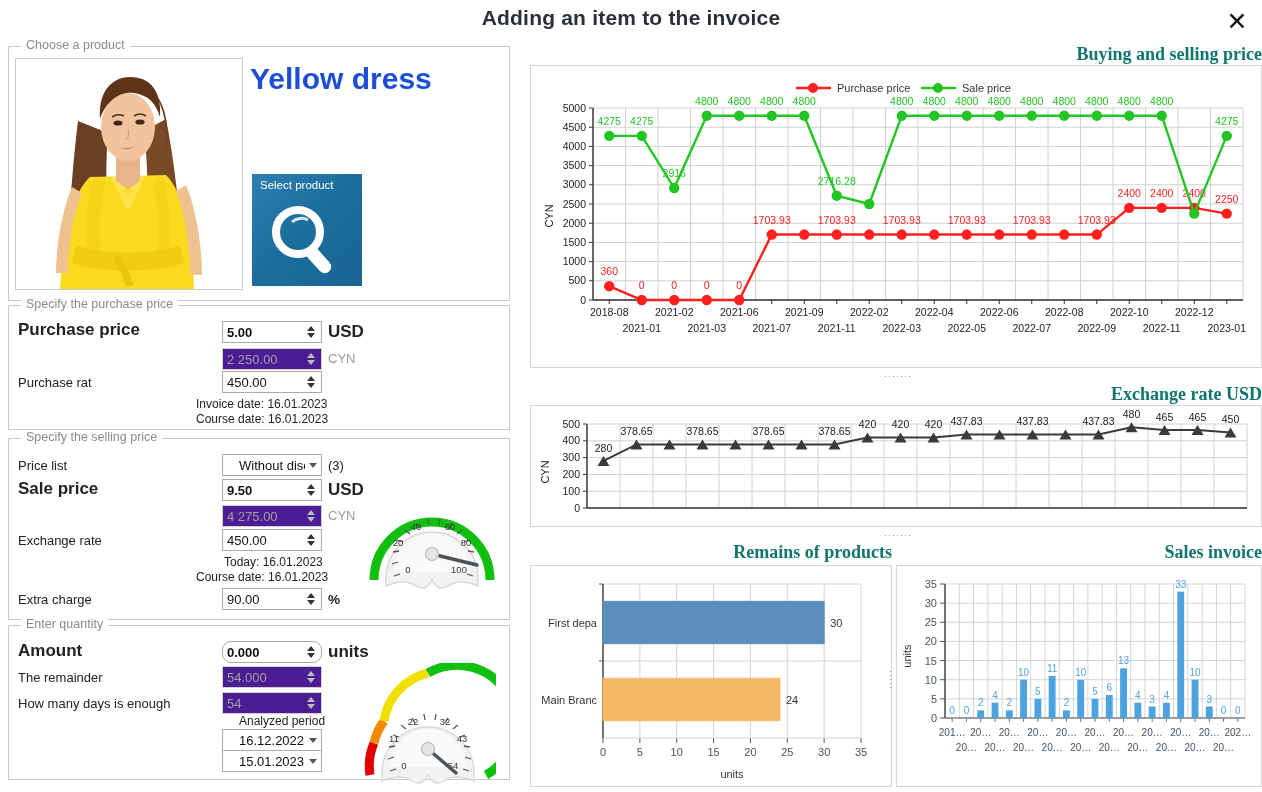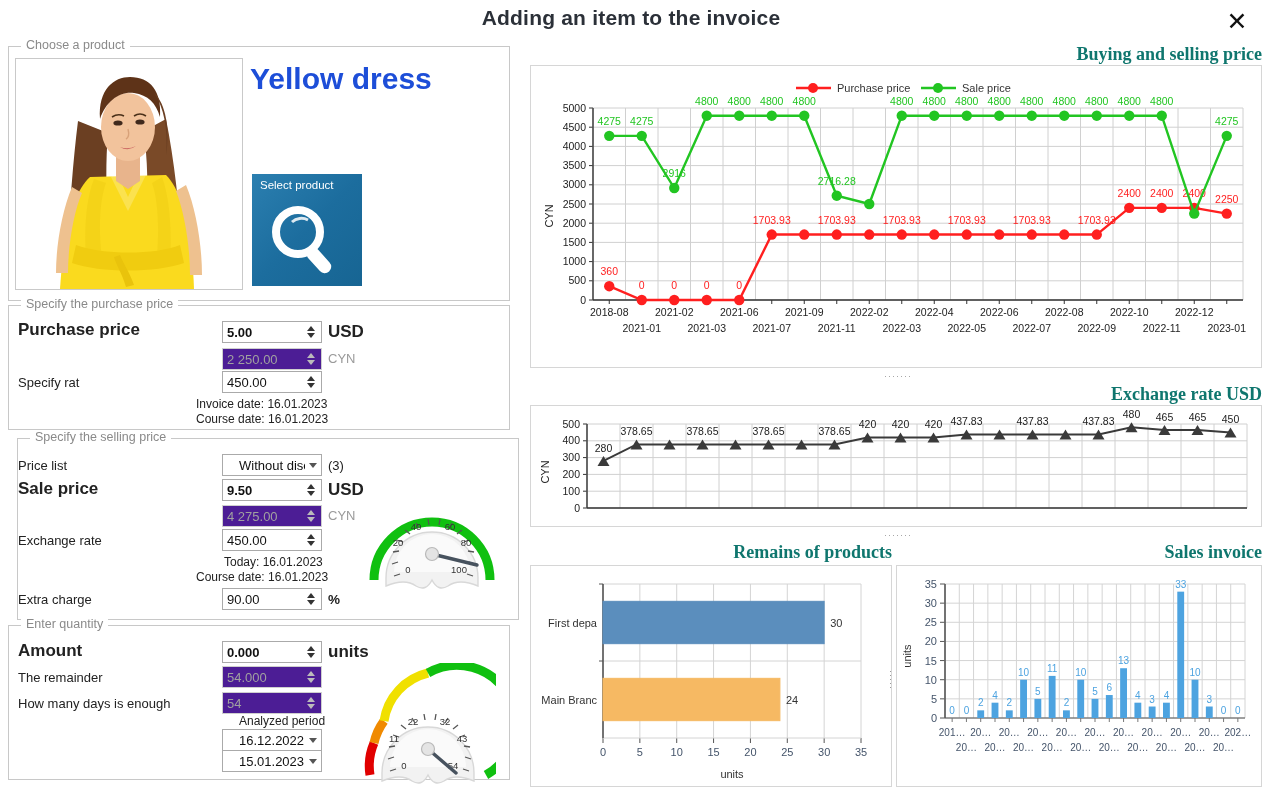--- a/index.html
+++ b/index.html
@@ -183,32 +183,32 @@
 
   <div class="spin disabled" style="left:222px; top:348px; width:100px;">
     <span class="val">2 250.00</span>
     <span class="arrows">
         <i class="up"></i>
         <i class="dn"></i>
       </span>
   </div>
   <div class="lbl muted" style="left:328px; top:351px;">CYN</div>
 
-  <div class="lbl" style="left:18px; top:375px;">Specify rat</div>
+  <div class="lbl" style="left:18px; top:375px;">Purchase rat</div>
   <div class="spin" style="left:222px; top:371px; width:100px;">
     <span class="val">450.00</span>
     <span class="arrows">
         <i class="up"></i>
         <i class="dn"></i>
       </span>
   </div>
   <div class="lbl small" style="left:196px; top:397px;">Invoice date: 16.01.2023</div>
   <div class="lbl small" style="left:196px; top:412px;">Course date: 16.01.2023</div>
 
-  <div class="group" style="left:8px; top:438px; width:502px; height:182px;margin-left:9px;">
+  <div class="group" style="left:8px; top:438px; width:502px; height:182px;">
     <span class="legend">Specify the selling price</span>
   </div>
 
   <div class="lbl" style="left:18px; top:458px;">Price list</div>
   <div class="combo" style="left:222px; top:454px; width:100px;">
     <span class="val">Without disc</span>
     <span class="caret">
         <i></i>
       </span>
   </div>
@@ -284,21 +284,21 @@
     </g>
     <line x1="68" y1="86" x2="113" y2="97" stroke="#47525e" stroke-width="3.4" stroke-linecap="round"></line>
     <circle cx="68" cy="86" r="6.5" fill="#e4e4e4" stroke="#b9b9b9" stroke-width="1.2"></circle>
   </svg>
 
   <div class="group" style="left:8px; top:625px; width:502px; height:155px;">
     <span class="legend">Enter quantity</span>
   </div>
 
   <div class="lbl bold" style="left:18px; top:641px;">Amount</div>
-  <div class="spin bold" style="left:222px; top:641px; width:100px;">
+  <div class="spin bold" style="left:222px; top:641px; width:100px;border-radius:9px;">
     <span class="val">0.000</span>
     <span class="arrows">
         <i class="up"></i>
         <i class="dn"></i>
       </span>
   </div>
   <div class="lbl unit-big" style="left:328px; top:642px;">units</div>
 
   <div class="lbl" style="left:18px; top:670px;">The remainder</div>
   <div class="spin disabled" style="left:222px; top:666px; width:100px;">

